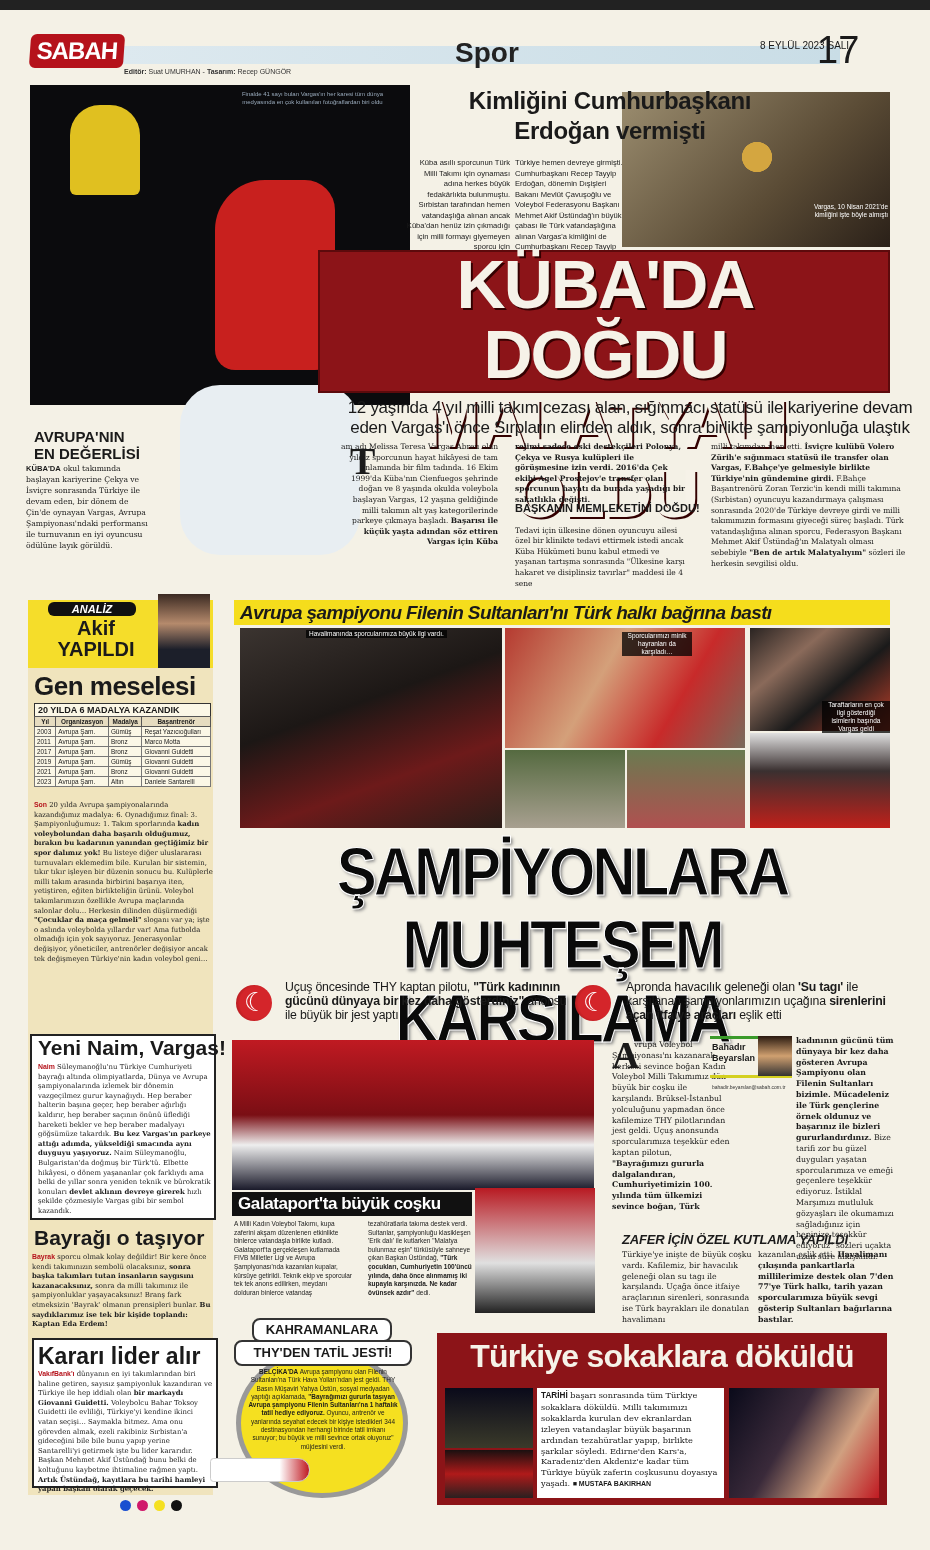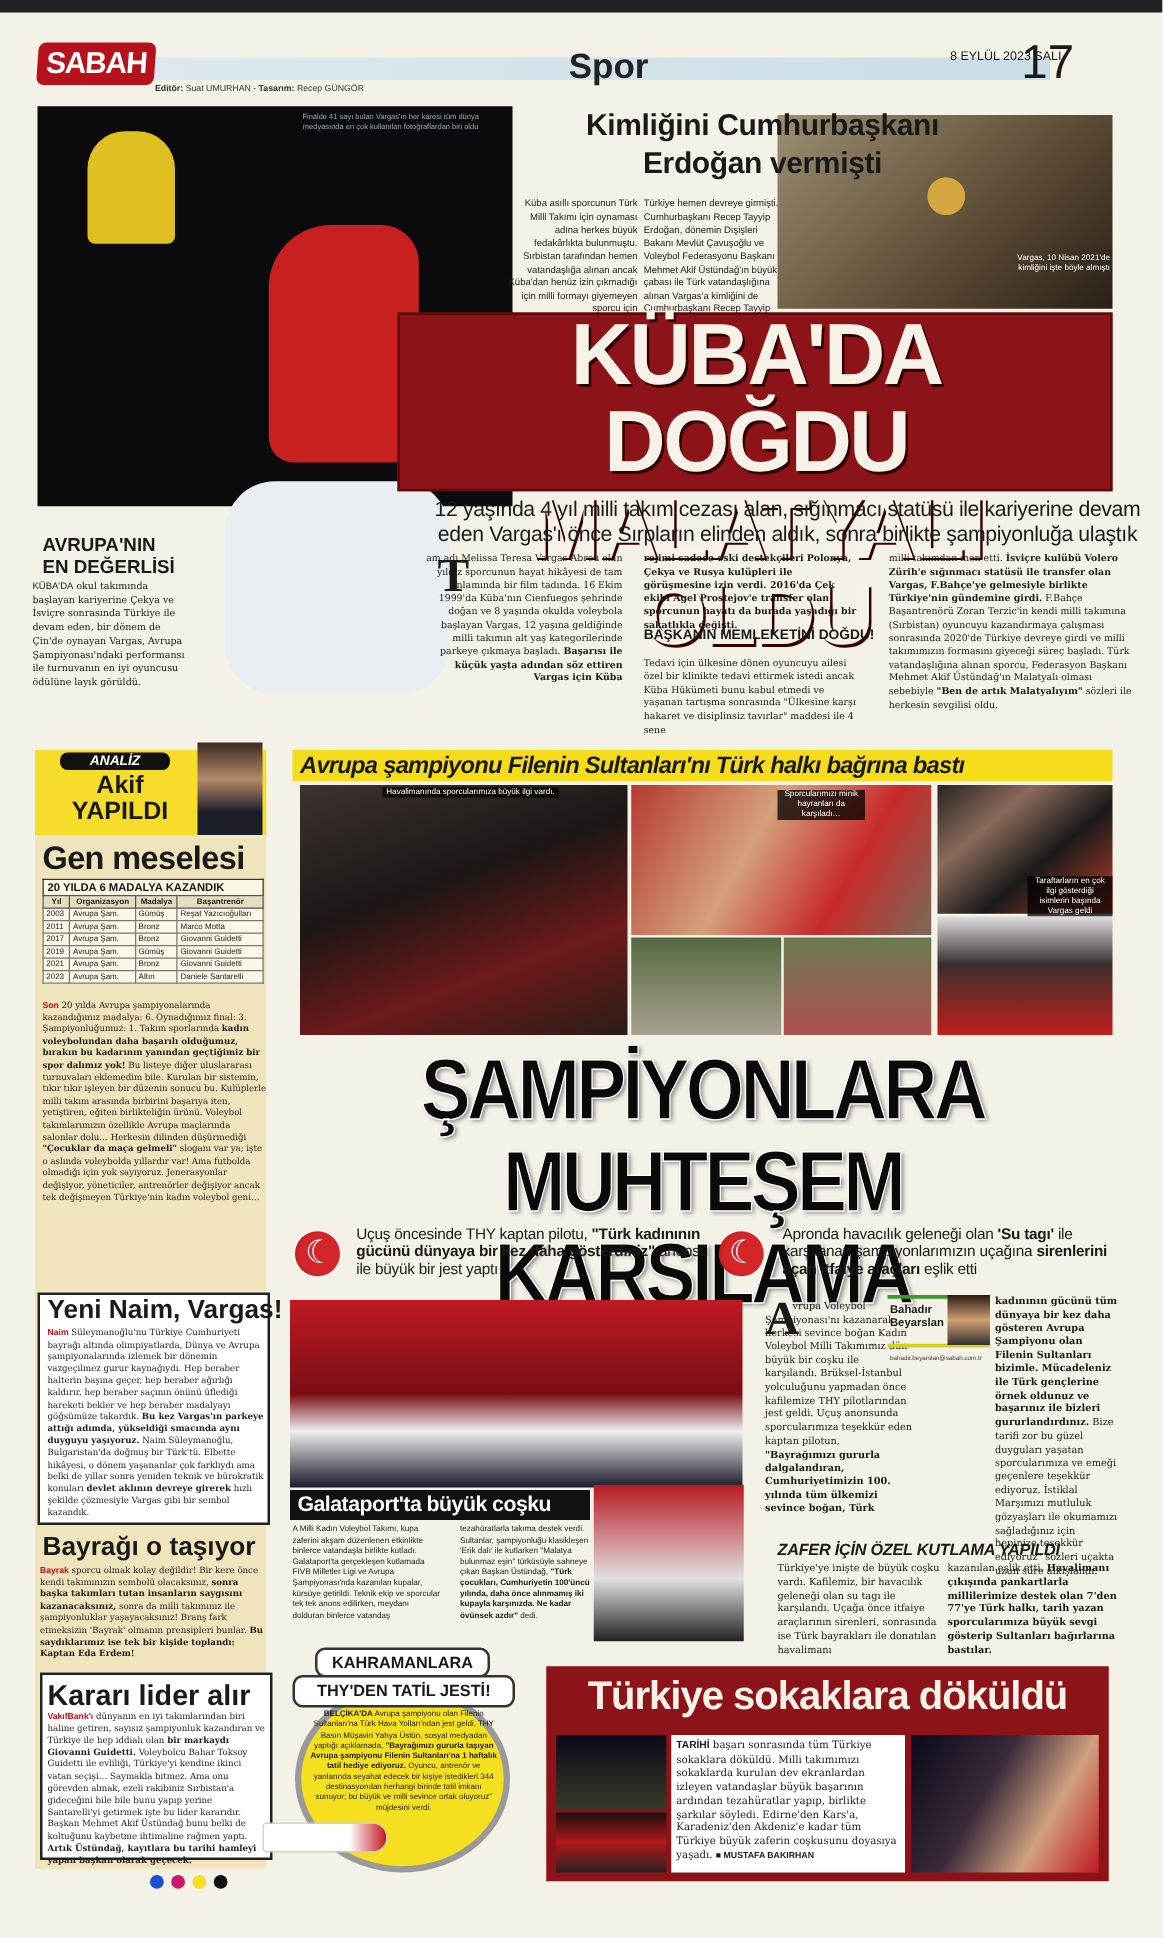--- a/index.html
+++ b/index.html
@@ -106,21 +106,21 @@
 #byline-mail{left:712px;top:1084px;font:5px "Liberation Sans",sans-serif;color:#333}
 #zafer-h{left:622px;top:1232px;font:italic bold 13px/16px "Liberation Sans",sans-serif;letter-spacing:-.2px}
 #zafer-c1{left:622px;top:1250px;width:130px}
 #zafer-c2{left:758px;top:1250px;width:140px}
 #tr-box{left:437px;top:1333px;width:450px;height:172px;background:#8c1418}
 #tr-h{left:437px;top:1336px;width:450px;font:bold 32px/40px "Liberation Sans",sans-serif;color:#f6f2e8;text-align:center;letter-spacing:-.8px}
 #tr-ph1{left:445px;top:1388px;width:88px;height:60px;background:linear-gradient(#0a0a1a,#3a3a2a)}
 #tr-ph2{left:445px;top:1450px;width:88px;height:48px;background:linear-gradient(#1a1010,#b01a1a 50%,#2a2020)}
 #tr-text{left:537px;top:1388px;width:187px;height:110px;background:#fff;padding:2px 4px;font:8.2px/10.9px "DejaVu Serif",serif}
 #tr-ph3{left:729px;top:1388px;width:150px;height:110px;background:linear-gradient(120deg,#0a0a1a,#3a2a3a 40%,#d0a080 70%,#c01a22)}
-.bk{font-weight:normal}
+.bk{font-weight:bold}
 </style>
 </head>
 <body>
 
 <div id="topband" class="abs"></div>
 <div id="band" class="abs"></div>
 <div id="logo" class="abs">SABAH</div>
 <div id="section" class="abs">Spor</div>
 <div id="editor" class="abs"><b>Editör:</b> <span>Suat UMURHAN</span> - <b>Tasarım:</b> <span>Recep GÜNGÖR</span></div>
 <div id="date" class="abs">8 EYLÜL 2023 SALI</div>

